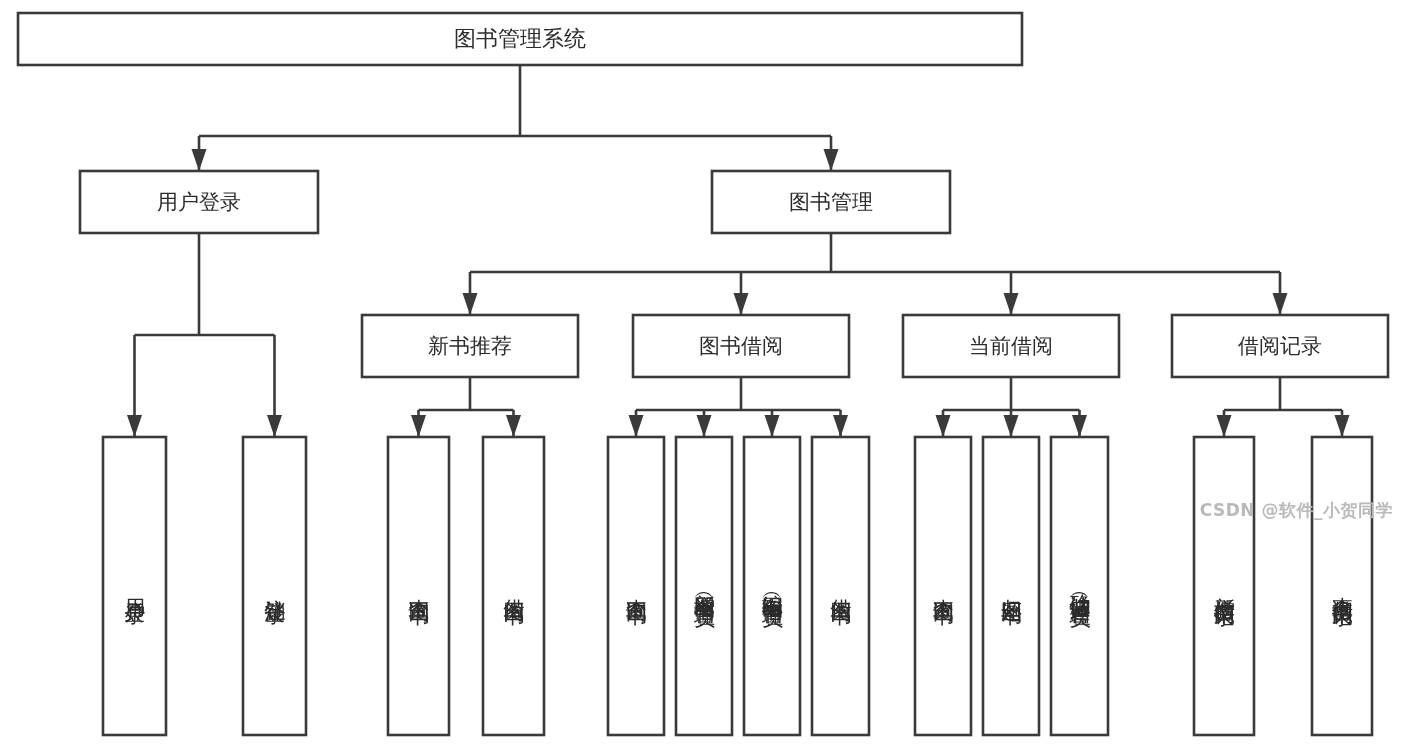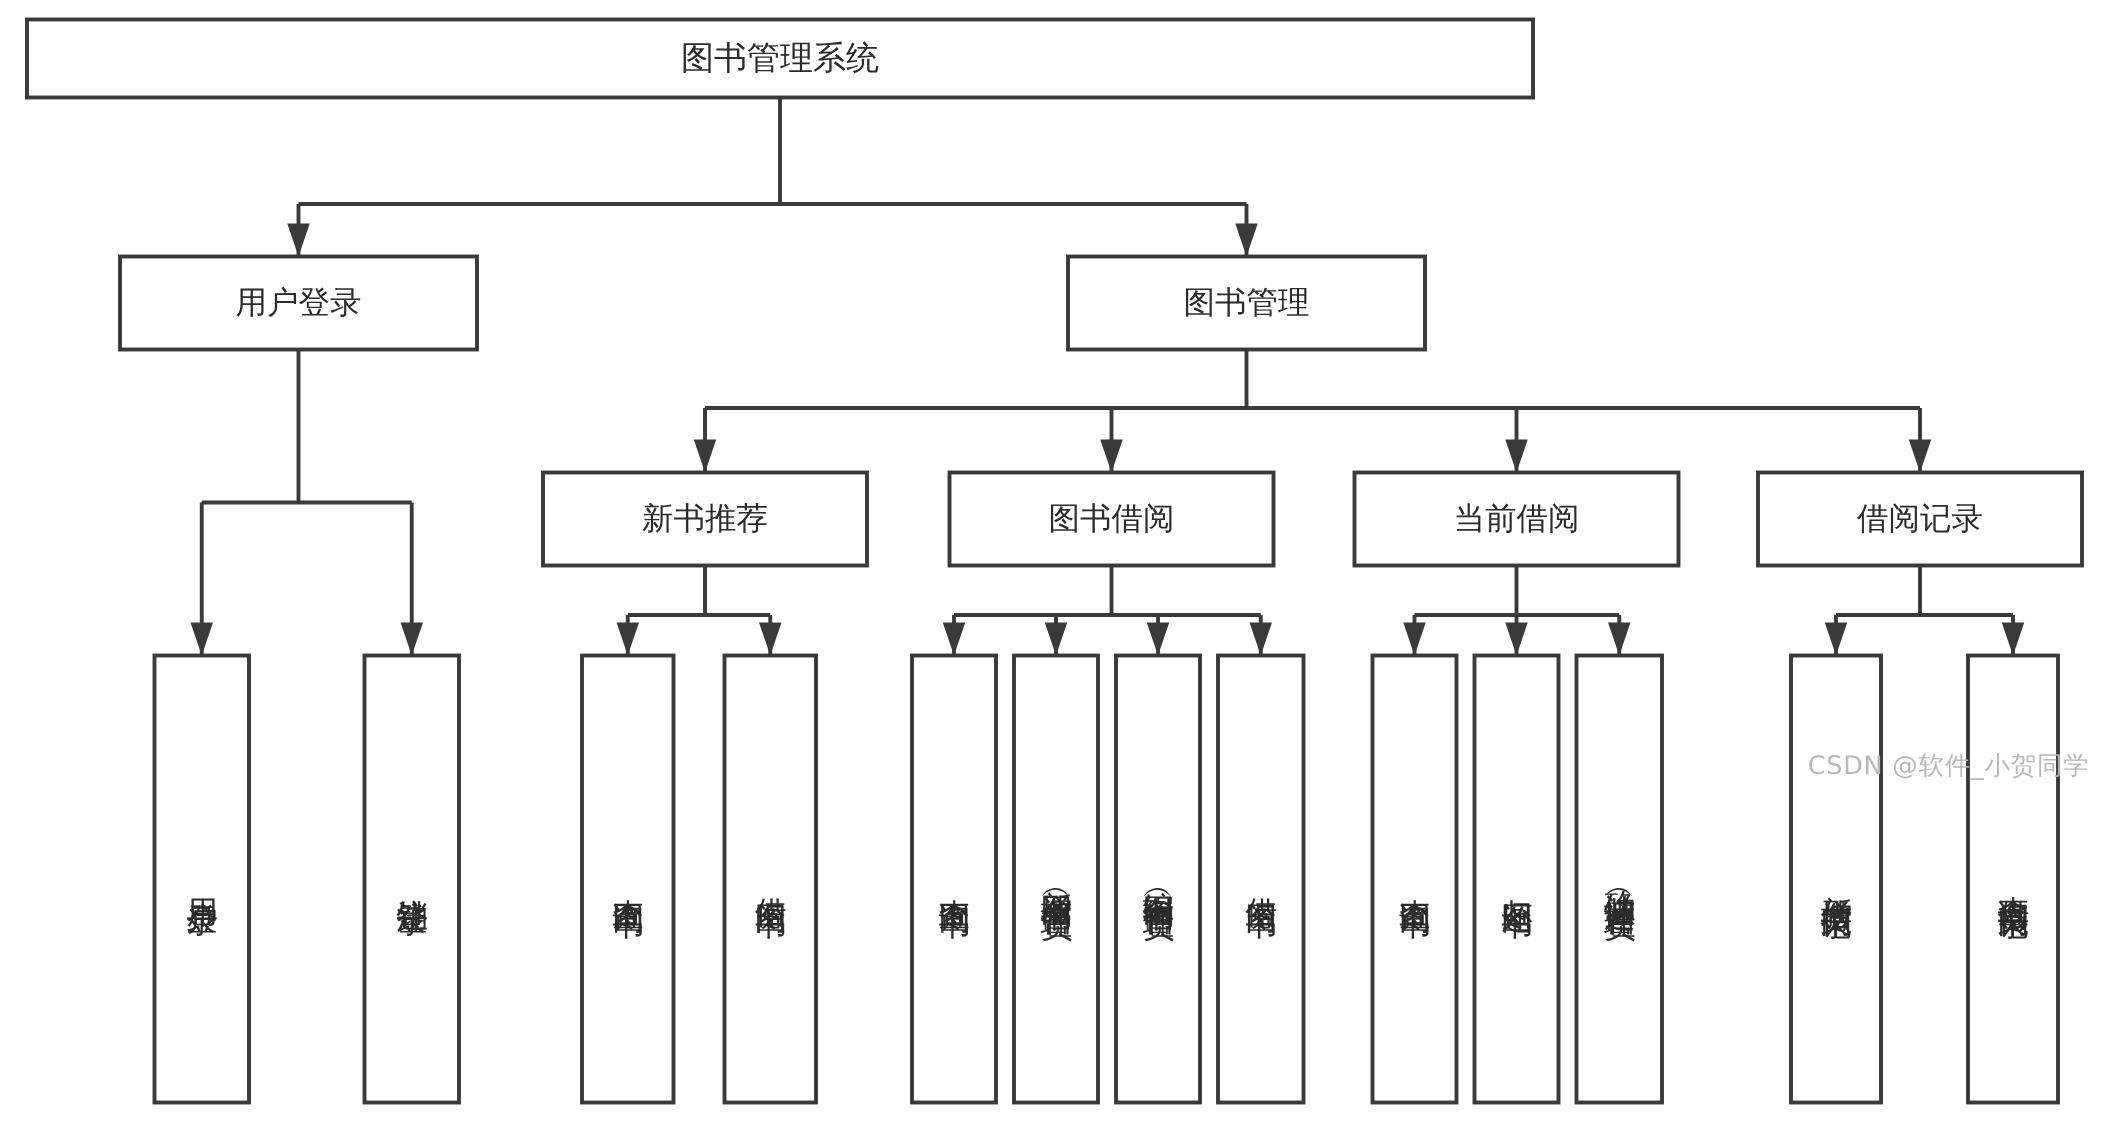--- a/index.html
+++ b/index.html
@@ -72,20 +72,21 @@
   }
   .watermark {
     position: absolute;
     right: 12px;
     bottom: 6px;
     font-family: "DejaVu Sans", "Liberation Sans", sans-serif;
     font-size: 17px;
     color: #b9b9b9;
     white-space: nowrap;
     letter-spacing: 0.5px;
+    font-weight: bold;
   }
 </style>
 </head>
 <body>
 
 <div id="diagram-root">
 
   <svg class="diagram-canvas" viewBox="0 0 1405 747">
     <g id="connector-layer">
         <line x1="520" y1="65" x2="520" y2="136" class="connector"></line>

